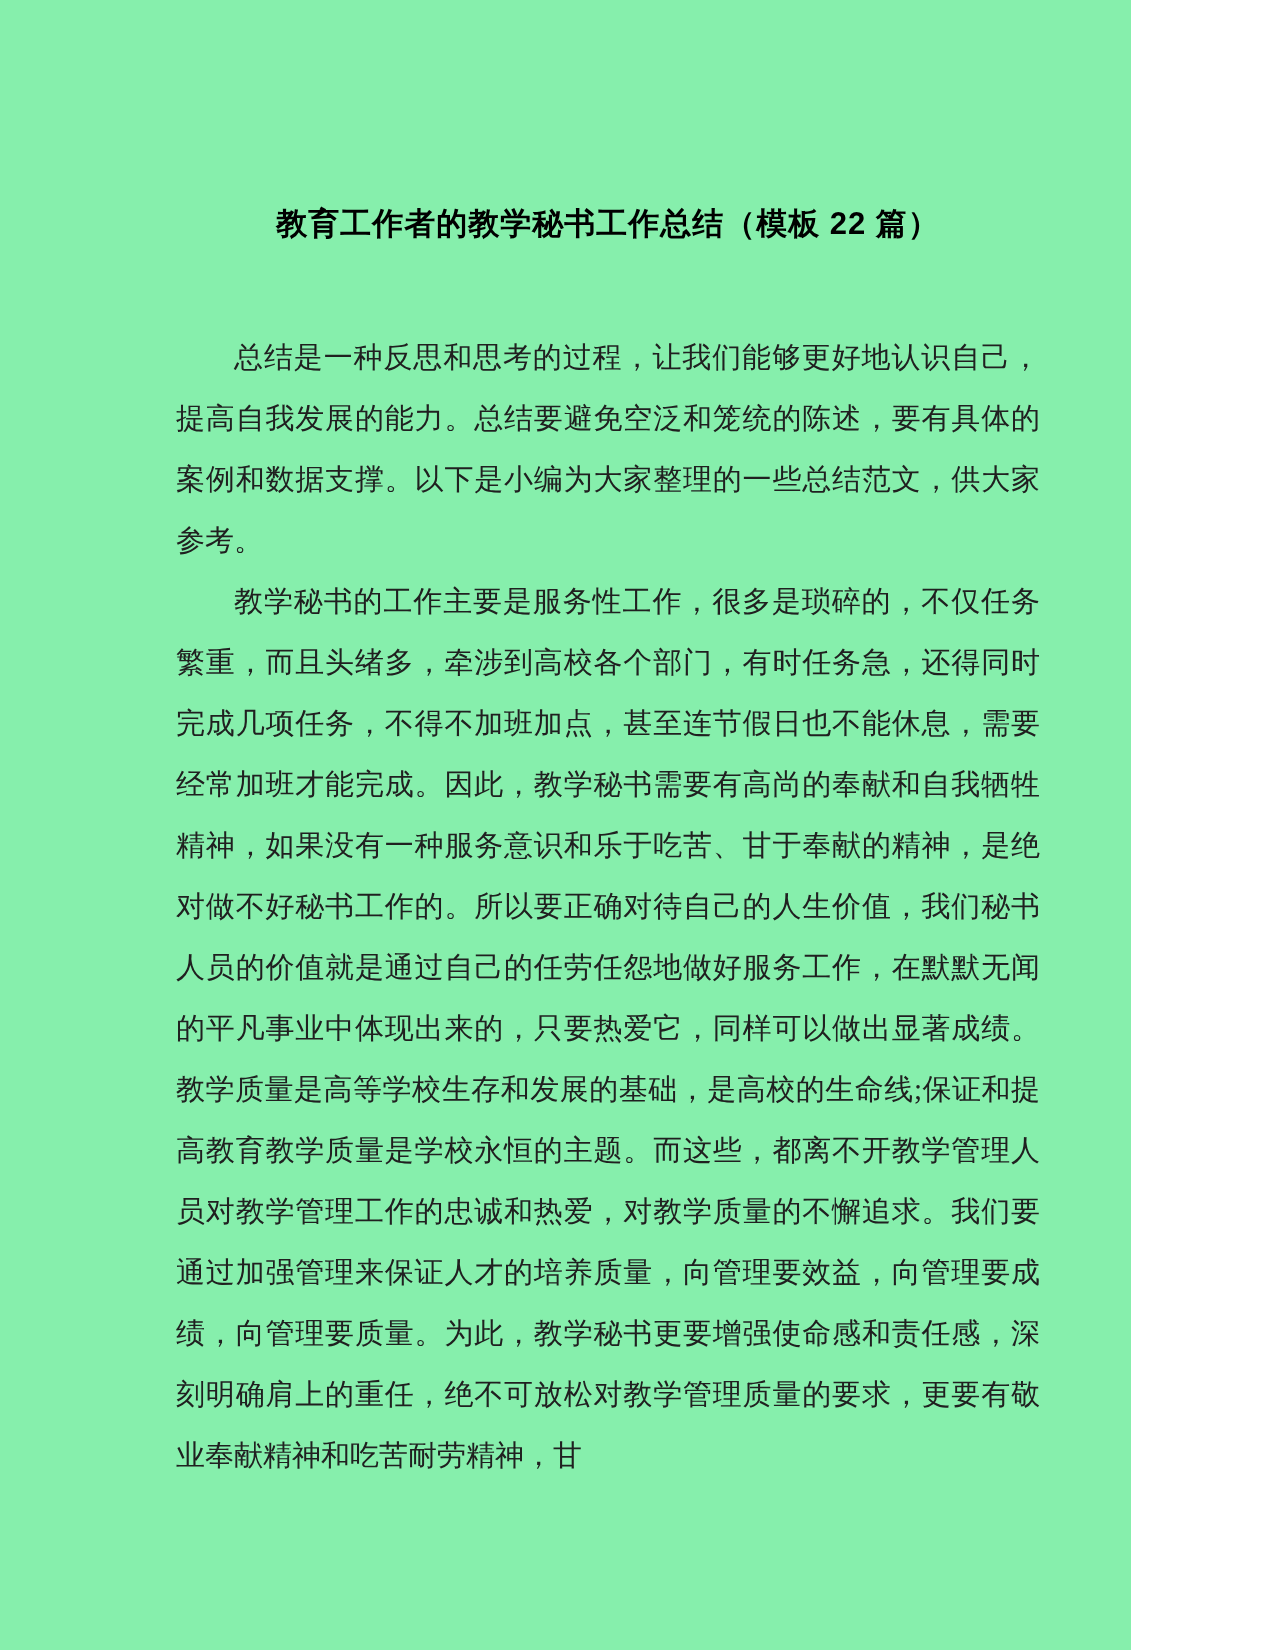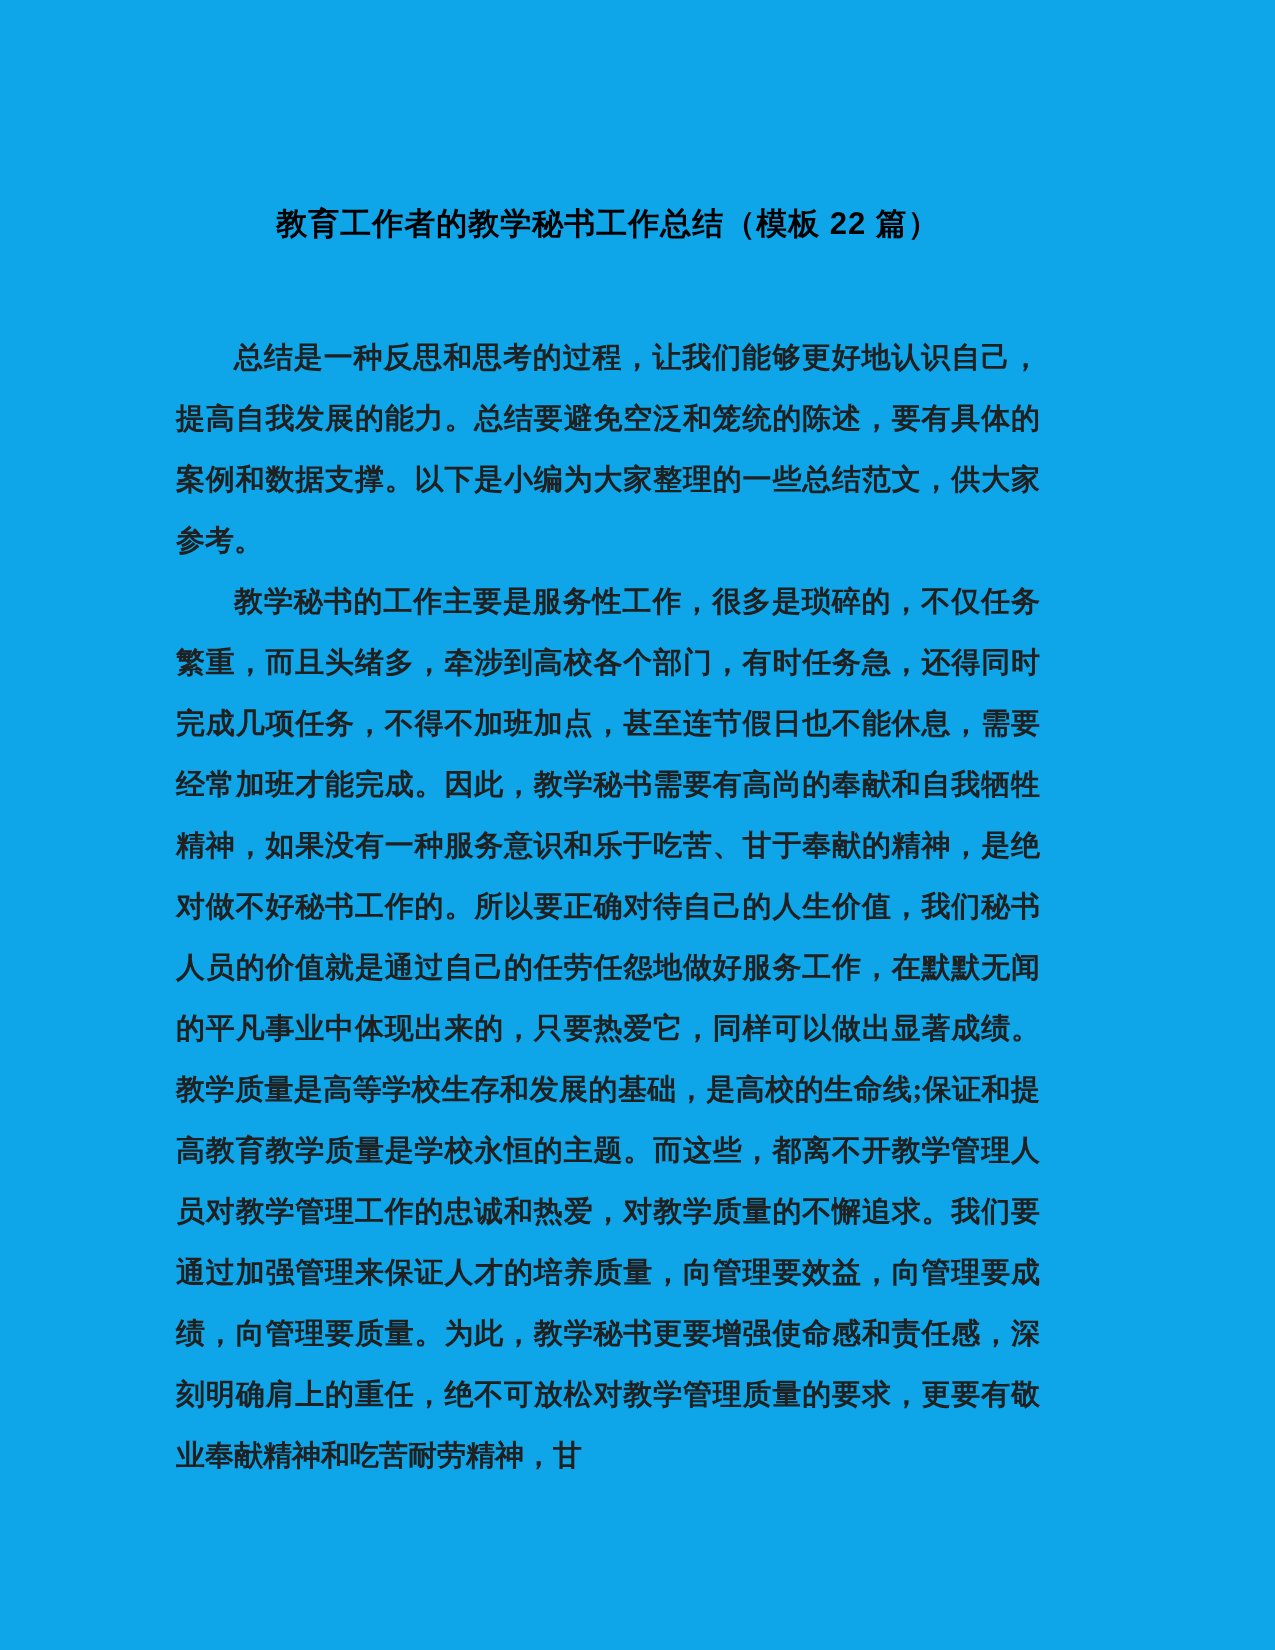--- a/index.html
+++ b/index.html
@@ -2,23 +2,23 @@
 <html><head>
 <meta charset="utf-8">
 <style>
   html, body {
     margin: 0;
     padding: 0;
     background: #ffffff;
   }
   .page {
     position: relative;
-    width: 1275px;
+    width: 1131px;
     height: 1650px;
-    background: #0ea5e9;
+    background: #86efac;
     overflow: hidden;
     font-family: "Liberation Serif", serif;
     color: #1f1f1f;
   }
   .doc-title {
     position: absolute;
     top: 202px;
     left: 176px;
     width: 864px;
     margin: 0;
@@ -37,21 +37,21 @@
     width: 864px;
   }
   .doc-body p {
     margin: 0;
     padding: 0;
     font-size: 29px;
     line-height: 61px;
     text-align: justify;
     text-justify: inter-ideograph;
     text-indent: 2em;
-    font-weight: 700;
+    font-weight: 400;
     color: #202020;
     word-break: break-all;
   }
 </style>
 </head>
 <body>
 
 <div class="page">
   <h1 class="doc-title">教育工作者的教学秘书工作总结（模板 22 篇）</h1>
 

